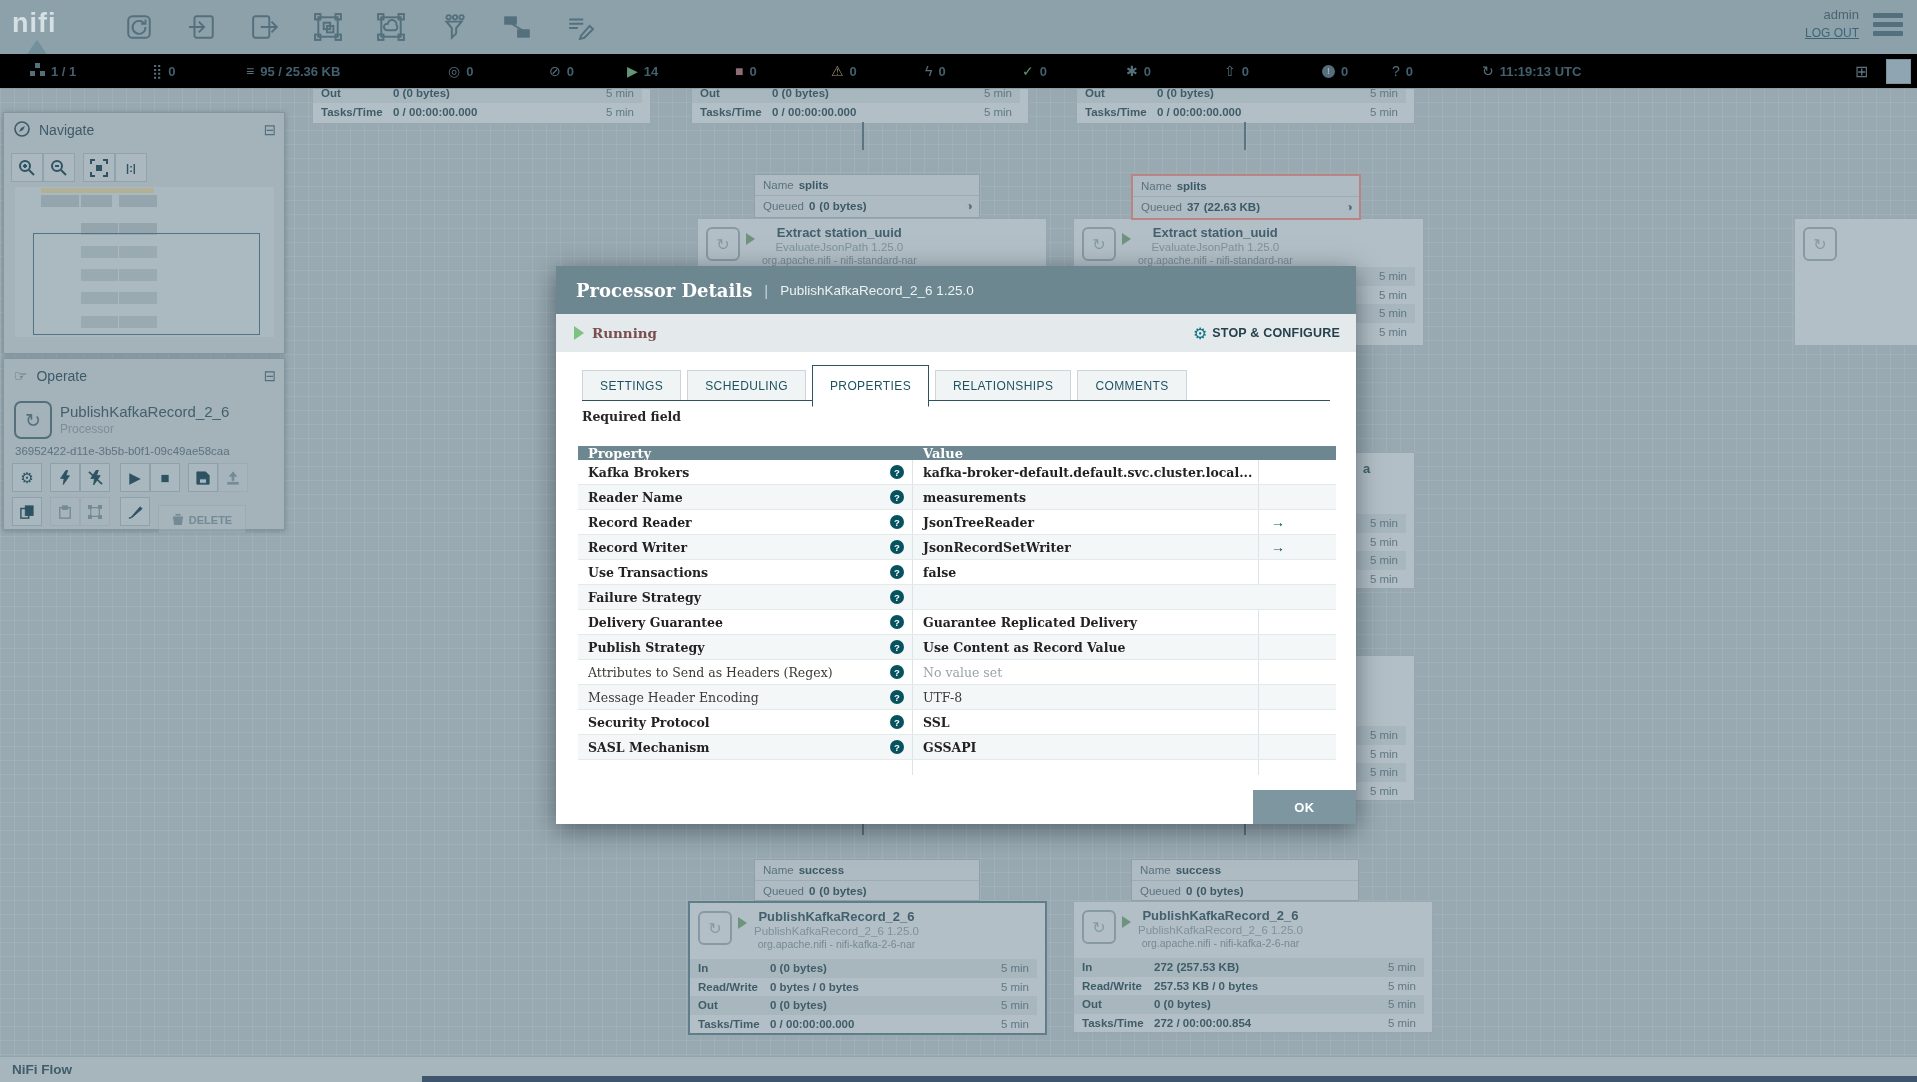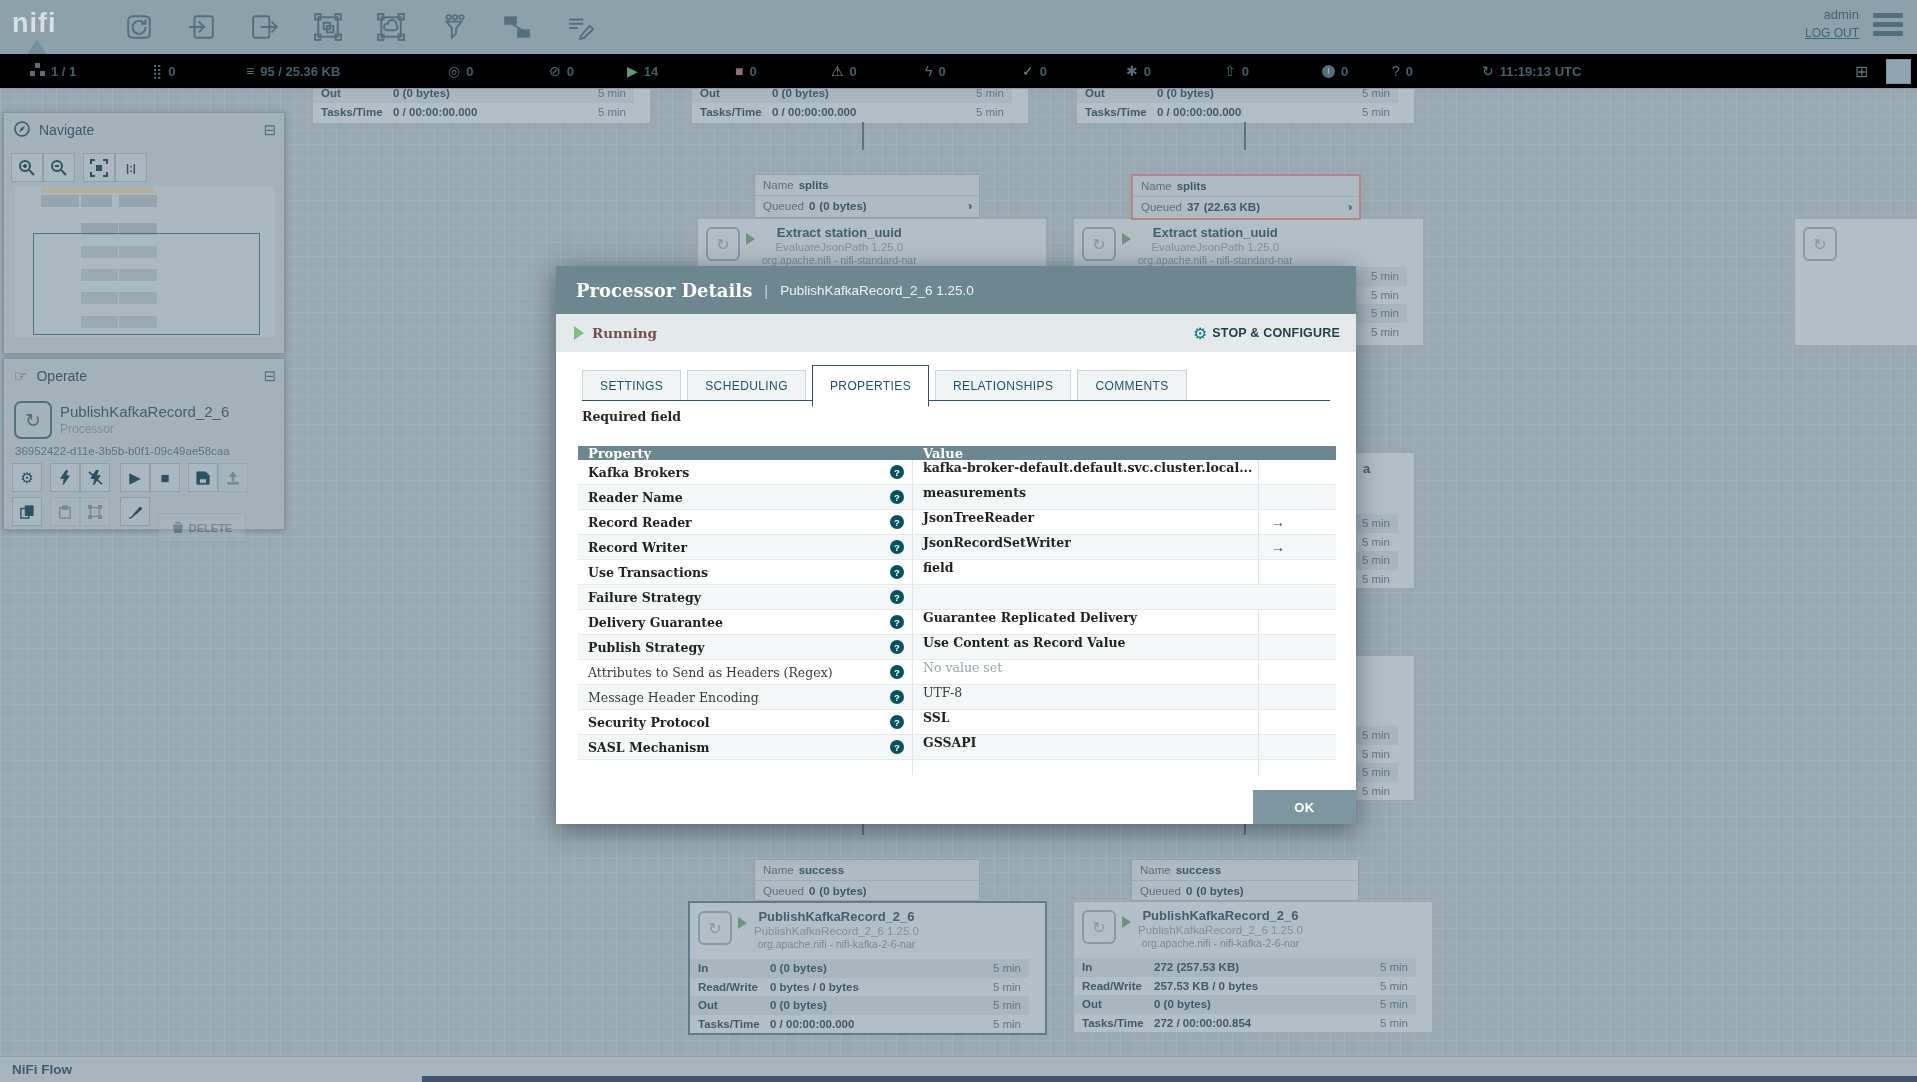--- a/index.html
+++ b/index.html
@@ -45,21 +45,21 @@
   .proc-head{position:relative;height:48px;}
   .proc-icon{position:absolute;left:8px;top:8px;width:30px;height:30px;border:2px solid #8799a3;
              border-radius:6px;color:#8799a3;font-size:16px;display:flex;align-items:center;justify-content:center;}
   .run-tri{position:absolute;left:48px;top:14px;width:0;height:0;
            border-top:6px solid transparent;border-bottom:6px solid transparent;border-left:9px solid #6f937f;}
   .proc-titles{position:absolute;left:64px;top:6px;text-align:center;}
   .proc-name{font-size:13px;font-weight:bold;color:#42606d;white-space:nowrap;}
   .proc-type{font-size:11.5px;color:#7d929c;margin-top:1px;white-space:nowrap;}
   .proc-bundle{font-size:10.5px;color:#75playceholder;}
   .proc-bundle{font-size:10.5px;color:#758a94;margin-top:1px;white-space:nowrap;}
-  .proc-stats{position:absolute;left:0;right:16px;}
+  .proc-stats{position:absolute;left:0;right:8px;}
   .srow{display:flex;align-items:center;height:18.5px;padding:0 8px;font-size:11.5px;}
   .srow:nth-child(odd){background:rgba(130,152,163,.22);}
   .sl{width:72px;font-weight:bold;color:#3f5c69;}
   .sv{flex:1;font-weight:bold;color:#3f5c69;white-space:nowrap;overflow:hidden;}
   .st{width:46px;text-align:right;color:#5f7883;}
   .conn{position:absolute;background:#aebbc2;border:1px solid #8fa2ab;font-size:11.5px;z-index:2;margin-top:24px;}
   .conn.alert{border:2px solid #bb8484;}
   .conn .crow{display:flex;align-items:center;height:20px;padding:0 8px;position:relative;}
   .conn .crow+.crow{border-top:1px solid #9cacb4;}
   .cl{color:#5a727d;margin-right:5px;}
@@ -90,21 +90,21 @@
   #operate{left:3px;top:358px;width:280px;height:170px;}
   #op-proc-icon{position:absolute;left:10px;top:42px;width:34px;height:34px;border:2px solid #54707c;
                 border-radius:7px;color:#54707c;font-size:19px;display:flex;align-items:center;justify-content:center;}
   #op-name{position:absolute;left:56px;top:44px;font-size:15px;color:#44606d;white-space:nowrap;}
   #op-type{position:absolute;left:56px;top:63px;font-size:12px;color:#7b8f99;}
   #op-uuid{position:absolute;left:11px;top:86px;font-size:11.5px;color:#5d7380;}
   .op-btn{position:absolute;width:28px;height:27px;background:#a9b7be;border:1px solid #8ea0a9;
           display:flex;align-items:center;justify-content:center;cursor:pointer;color:#2d5363;font-size:15px;}
   .op-btn svg{fill:#2d5363;stroke:#2d5363;}
   .op-btn.dis{opacity:.4;cursor:default;}
-  #op-delete{position:absolute;left:154px;top:154px;width:86px;height:27px;background:#a9b7be;
+  #op-delete{position:absolute;left:154px;top:146px;width:86px;height:27px;background:#a9b7be;
              border:1px solid #8ea0a9;display:flex;align-items:center;justify-content:center;gap:5px;
              font-size:11px;font-weight:bold;color:#2d5363;opacity:.4;}
 
   
   #dialog{position:absolute;left:556px;top:266px;width:800px;height:558px;background:#fff;z-index:20;
           box-shadow:0 6px 24px rgba(15,25,35,.5);}
   #dlg-head{height:48px;background:#6d8791;display:flex;align-items:center;padding:0 20px;}
   #dlg-title{font-family:"DejaVu Serif",serif;font-size:18px;font-weight:bold;color:#ffffff;}
   #dlg-divider{margin:0 12px;color:#c6d3d7;font-size:15px;}
   #dlg-subtitle{font-size:13.5px;color:#edf2f3;}
@@ -130,21 +130,21 @@
   .th-prop{width:335px;padding-left:10px;box-sizing:border-box;}
   .th-val{flex:1;padding-left:10px;}
   .trow{display:flex;height:24px;border-bottom:1px solid #e4e9eb;background:#fff;}
   .trow:nth-child(even){background:#f4f7f8;}
   .c-prop{width:335px;display:flex;align-items:center;padding:0 8px 0 10px;box-sizing:border-box;
           border-right:1px solid #dde3e6;}
   .pname{flex:1;font-family:"DejaVu Serif",serif;font-size:12.5px;color:#3a3a3a;white-space:nowrap;overflow:hidden;}
   .req .pname{font-weight:bold;color:#222;}
   .help{width:14px;height:14px;border-radius:50%;background:#07525f;color:#fff;font-size:9.5px;
         display:flex;align-items:center;justify-content:center;font-weight:bold;flex:none;cursor:pointer;}
-  .c-val{flex:1;display:flex;align-items:flex-start;padding:0 10px;border-right:1px solid #dde3e6;
+  .c-val{flex:1;display:flex;align-items:center;padding:0 10px;border-right:1px solid #dde3e6;
          font-family:"DejaVu Serif",serif;font-size:12.5px;color:#3a3a3a;overflow:hidden;}
   .req .c-val .val{font-weight:bold;color:#222;white-space:nowrap;}
   .c-val .val{white-space:nowrap;}
   .c-val .val.unset{color:#9aa3a8;font-weight:normal;}
   .c-go{width:77px;display:flex;align-items:center;padding-left:12px;box-sizing:border-box;}
   .goto{color:#07525f;font-weight:bold;font-size:14px;cursor:pointer;}
   #ok-btn{position:absolute;right:0;bottom:0;width:103px;height:34px;background:#7d96a0;color:#fff;
           display:flex;align-items:center;justify-content:center;font-size:13px;font-weight:bold;
           letter-spacing:.5px;cursor:pointer;}
 
@@ -794,21 +794,21 @@
           <div class="c-go">
               <span class="goto">→</span>
             </div>
         </div>
         <div class="trow req">
           <div class="c-prop">
               <span class="pname">Use Transactions</span>
               <span class="help">?</span>
             </div>
           <div class="c-val">
-              <span class="val">field</span>
+              <span class="val">false</span>
             </div>
             <div class="c-go"></div>
         </div>
         <div class="trow req">
           <div class="c-prop">
               <span class="pname">Failure Strategy</span>
               <span class="help">?</span>
             </div>
             <div class="c-go"></div>
         </div>

